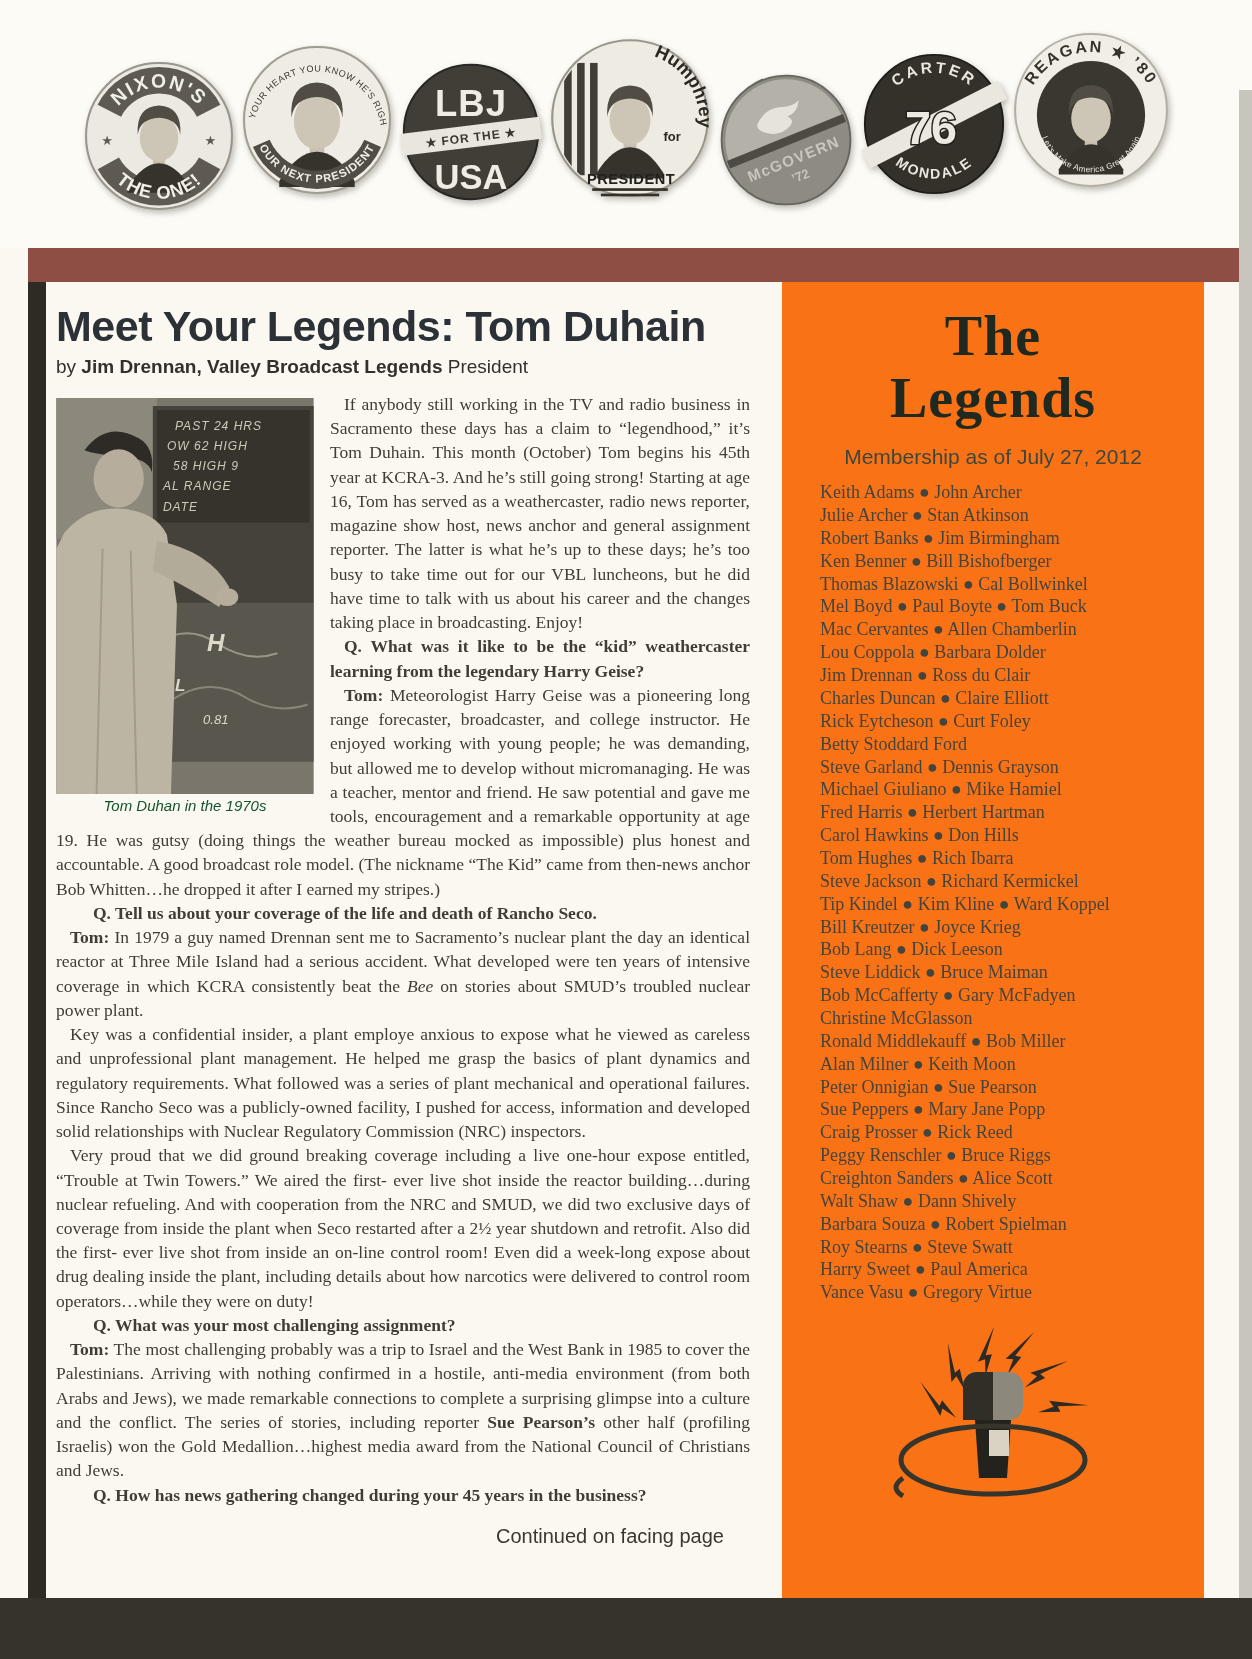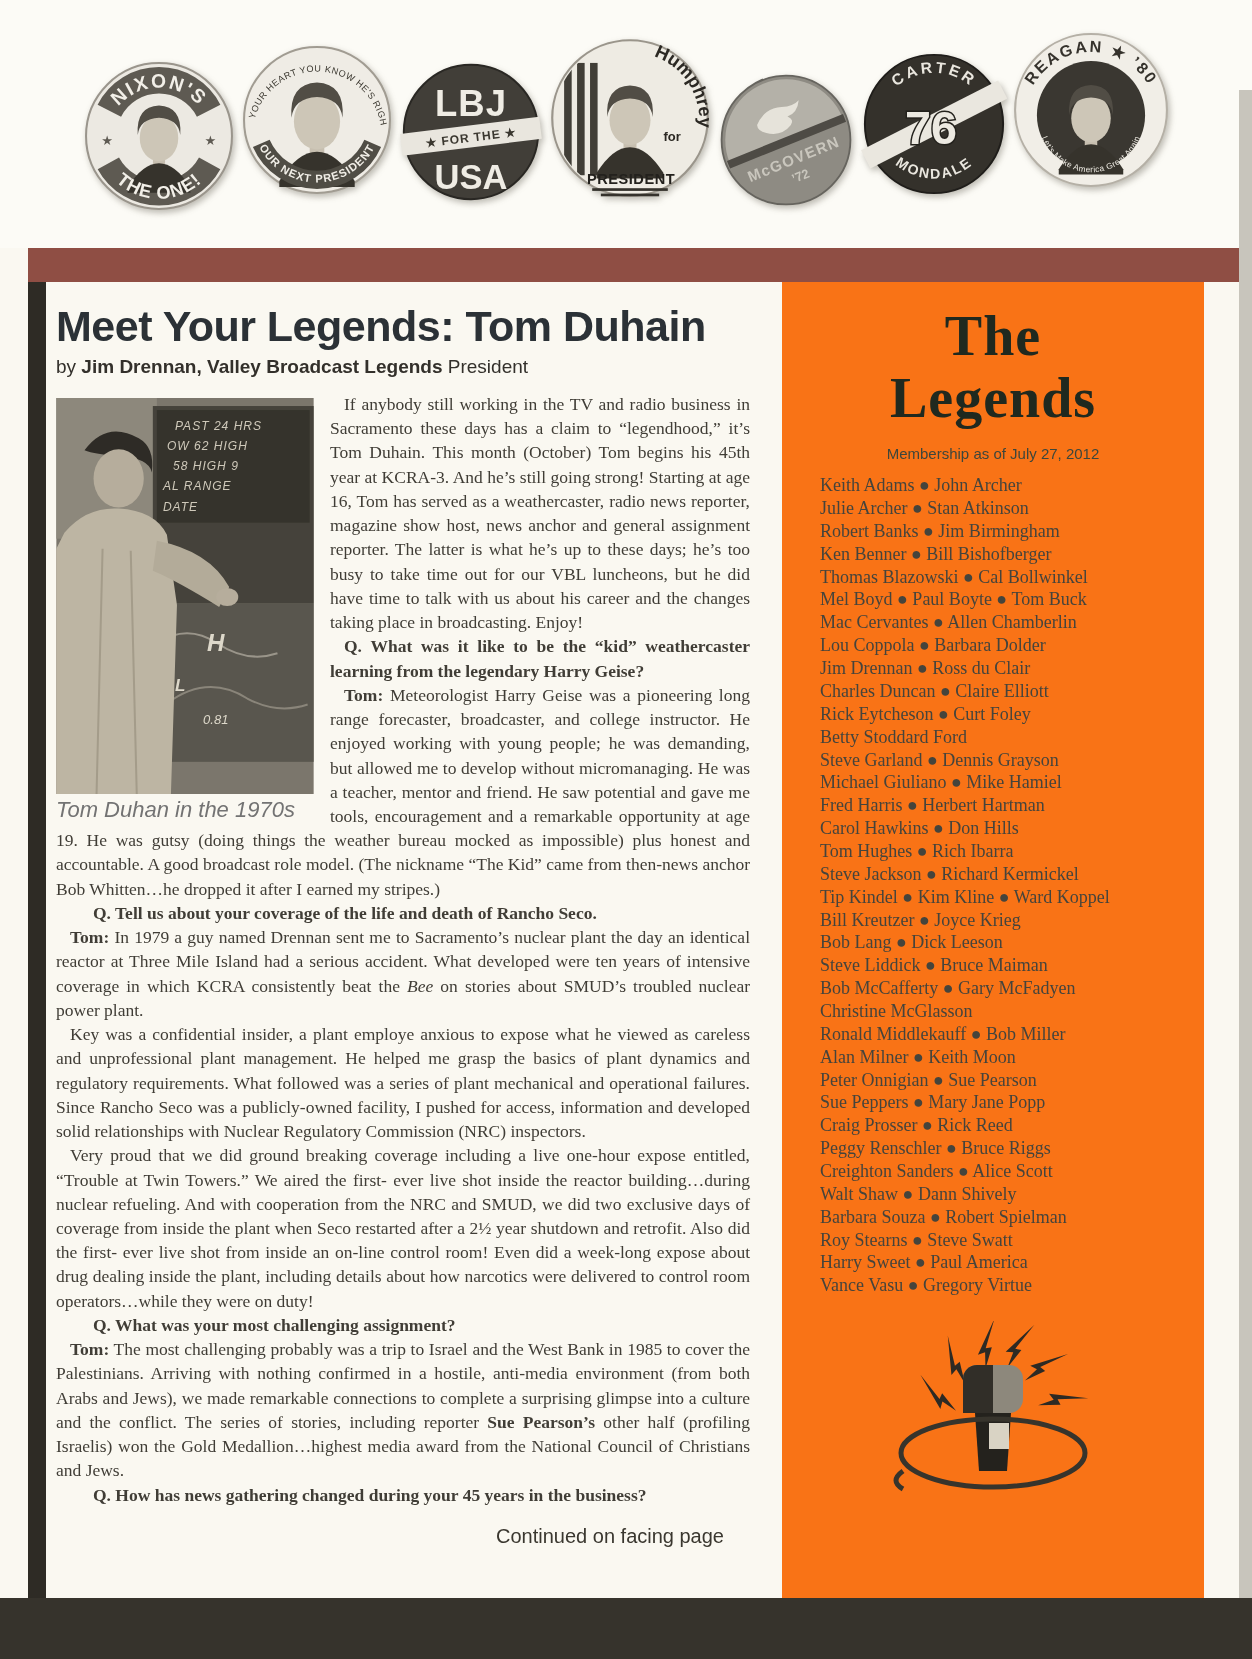--- a/index.html
+++ b/index.html
@@ -17,31 +17,31 @@
   .bottom-bar{position:absolute;left:0;bottom:0;width:100%;height:61px;background:#36332c;}
   .right-edge{position:absolute;top:90px;right:0;width:13px;height:1508px;background:#c8c5bc;}
   
   .content{position:absolute;top:282px;left:46px;width:1194px;height:1316px;}
   .article{position:absolute;left:10px;top:0;width:694px;color:#403d36;}
   h1.title{margin:20px 0 0;font-family:"Liberation Sans",sans-serif;font-size:43px;font-weight:bold;
            color:#2b3136;letter-spacing:-0.5px;}
   .byline{font-family:"Liberation Sans",sans-serif;font-size:19px;color:#33302b;margin:5px 0 14px;}
   .photo-wrap{float:left;width:258px;margin:6px 16px 2px 0;font-style:italic;}
   .photo-wrap svg{display:block;}
-  .caption{font-family:"Liberation Sans",sans-serif;font-size:22px;color:#737373;text-align:left;margin-top:3px;}
+  .caption{font-family:"Liberation Sans",sans-serif;font-size:15px;color:#14532d;text-align:center;margin-top:3px;}
   p.body,p.q{margin:0;font-size:17.5px;line-height:1.385;text-align:justify;text-indent:14px;}
   p.q{font-weight:normal;padding-left:23px;}
   .continued{font-family:"Liberation Sans",sans-serif;font-size:20px;color:#3a372f;
              text-align:right;margin:18px 26px 0 0;}
   
   .sidebar{position:absolute;left:712px;top:0;width:422px;height:1316px;background:#f97316;
            box-sizing:border-box;padding-top:24px;margin-left:24px;}
   .sidebar h2{margin:0;text-align:center;font-family:"Liberation Serif",serif;font-size:56px;
               line-height:1.1;font-weight:bold;color:#20291f;letter-spacing:1px;}
-  .membership{font-family:"Liberation Sans",sans-serif;font-size:15px;color:#3c463c;
+  .membership{font-family:"Liberation Sans",sans-serif;font-size:21px;color:#3c463c;
               text-align:center;margin:16px 0 12px;}
   .members{margin-left:38px;font-size:18px;line-height:1.27;color:#45443c;}
   .member-line{white-space:nowrap;}
   .mic{text-align:center;margin-top:24px;}
 </style>
 </head>
 <body>
 
 <svg width="0" height="0" style="position:absolute" aria-hidden="true">
   <defs>

